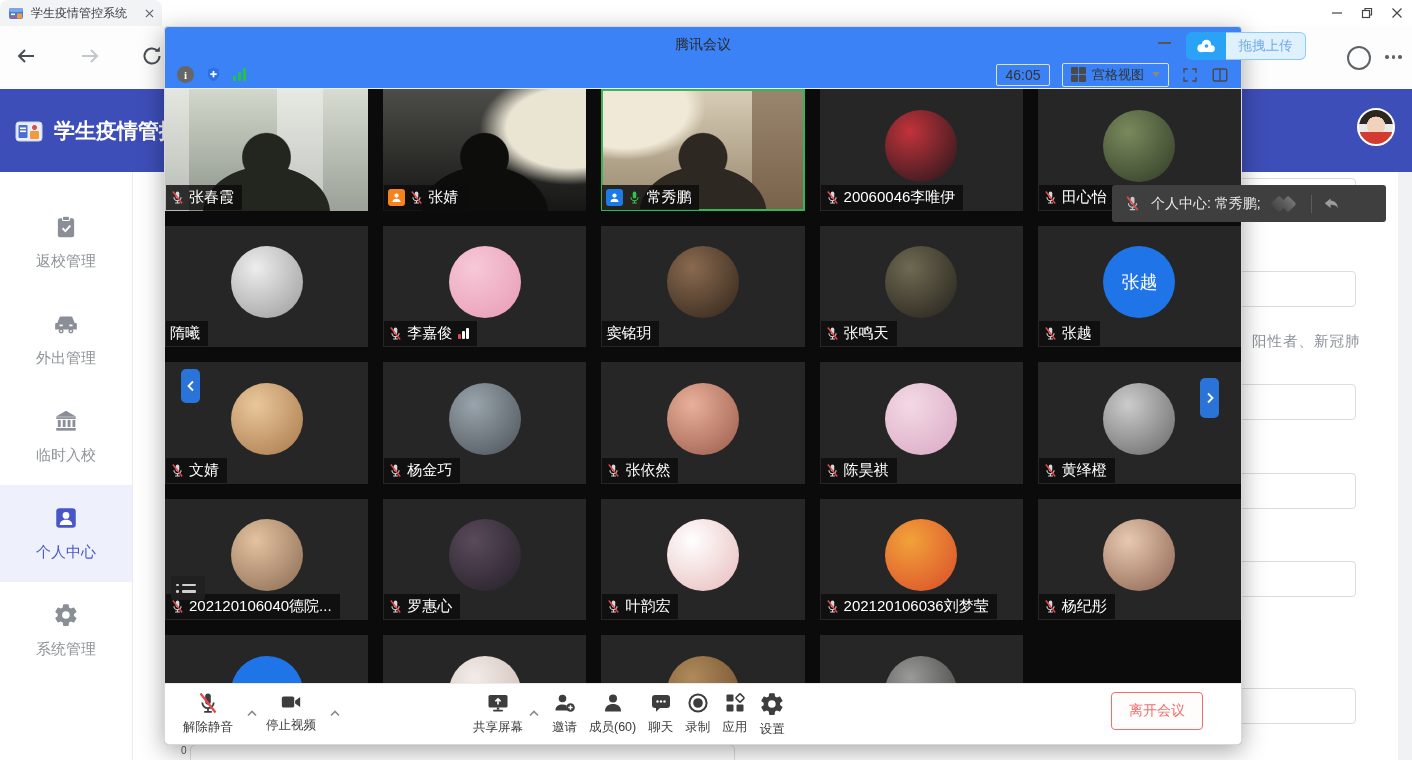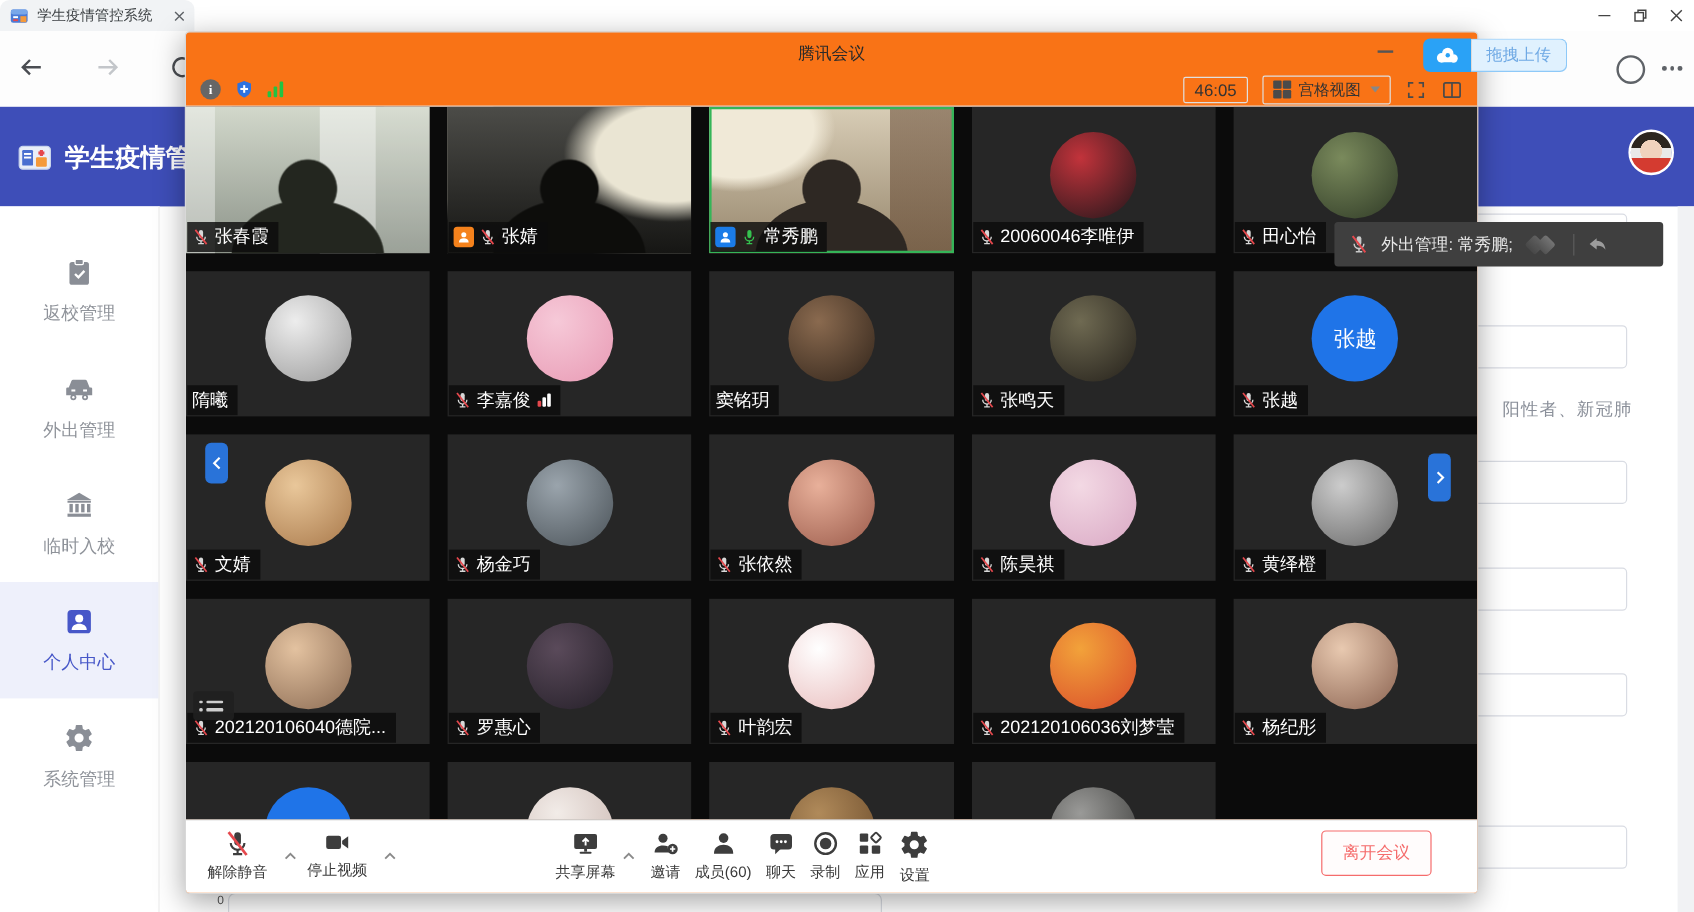--- a/index.html
+++ b/index.html
@@ -38,21 +38,21 @@
   .side-item.active{background:#eef0fb;color:#4757c8}
   .right-strip{left:1398px;top:172px;width:14px;height:588px;background:#f1f2f4}
   .form-input{position:absolute;left:1120px;width:236px;height:36px;border:1px solid #d9dce3;
               border-radius:4px;background:#fff;box-sizing:border-box;z-index:1}
   .side-text{left:1252px;top:332px;font-size:14.5px;color:#8a8f99;z-index:1;letter-spacing:1px}
   .bottom-box{left:190px;top:744px;width:545px;height:40px;border:1px solid #d9dce3;border-radius:6px;
               background:#fff;box-sizing:border-box;z-index:1}
   .bottom-char{left:181px;top:745px;font-size:10px;color:#555;z-index:1}
 
   
-  .meeting{left:154px;top:26px;width:1078px;height:719px;background:#f97316;z-index:10;
+  .meeting{left:164px;top:26px;width:1078px;height:719px;background:#3b82f6;z-index:10;
            border:1px solid #d8d8d8;box-sizing:border-box;border-radius:4px;
            box-shadow:0 6px 24px rgba(0,0,0,.35);overflow:hidden}
   .m-title{position:relative;height:34px}
   .m-title .t{text-align:center;line-height:34px;font-size:14px;color:#2a2a2a}
   .m-min{position:absolute;right:70px;top:15px;width:13px;height:2px;background:#555}
   .m-tools{position:relative;height:28px;display:flex;align-items:center;padding:0 12px;
            border-bottom:1px solid #ededed;box-sizing:border-box}
   .m-tools .lft{display:flex;gap:11px;align-items:center}
   .m-tools .rgt{margin-left:auto;display:flex;gap:12px;align-items:center}
   .info-ic{width:17px;height:17px;border-radius:50%;background:#666;color:#fff;font-size:11px;
@@ -847,21 +847,21 @@
 
 <div class="abs toast">
   <span id="toast-mic">
       <svg width="17" height="17" viewBox="0 0 24 24">
         <rect x="9.2" y="2.5" width="5.6" height="11" rx="2.8" fill="#c9c9c9"></rect>
    <path d="M6.3 11.5a5.7 5.7 0 0 0 11.4 0" stroke="#c9c9c9" stroke-width="1.8" fill="none"></path>
    <path d="M12 17.2v3M8.2 20.8h7.6" stroke="#c9c9c9" stroke-width="1.8"></path>
         <path d="M4.5 2.5 19.5 21.5" stroke="#e5484d" stroke-width="2.3"></path>
       </svg>
     </span>
-  <span class="txt">外出管理: 常秀鹏;</span>
+  <span class="txt">个人中心: 常秀鹏;</span>
   <span class="tm-logo">
       <i></i>
       <i></i>
     </span>
   <span class="div"></span>
   <span>
       <svg width="18" height="18" viewBox="0 0 20 20">
         <path d="M9.5 4 3 9.2l6.5 5.2v-3.5c4-.2 6.4 1 8.1 3.7-.3-5.1-3.2-8.1-8.1-8.4V4z" fill="#9c9c9c"></path>
       </svg>
     </span>

